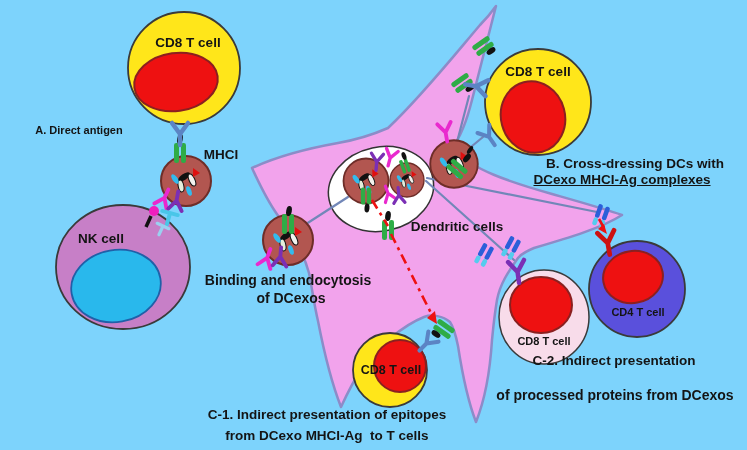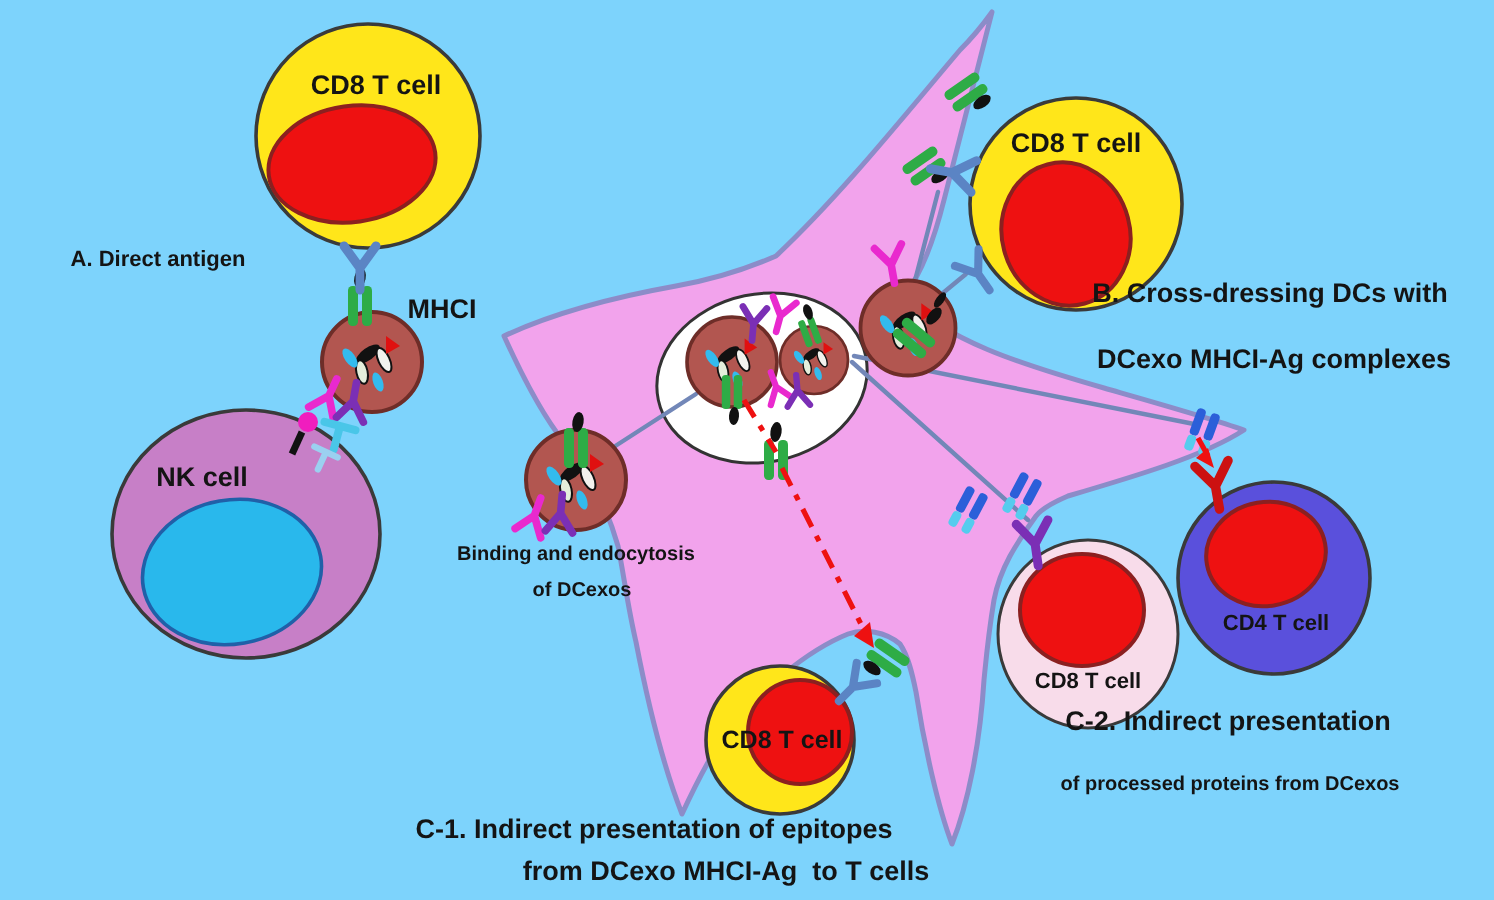--- a/index.html
+++ b/index.html
@@ -1,21 +1,21 @@
 <!DOCTYPE html>
 <html><head>
 <meta charset="utf-8">
 <style>
   html,body{margin:0;padding:0;background:#fff;}
   #fig{position:relative;width:747px;height:450px;background:#7dd3fc;overflow:hidden;
        font-family:"Liberation Sans",sans-serif;}
   #fig svg{position:absolute;left:0;top:0;}
   .lbl{position:absolute;transform:translateX(-50%);font-weight:bold;color:#141414;
        white-space:pre;line-height:1.15;}
-  .s12{font-size:12.5px;} .s13{font-size:11px;} .s135{font-size:13.5px;} .s14{font-size:10px;}
+  .s12{font-size:12.5px;} .s13{font-size:11px;} .s135{font-size:13.5px;} .s14{font-size:14px;}
 </style>
 </head>
 <body>
 
 <div id="fig">
 <svg width="747" height="450" viewBox="0 0 747 450">
   <defs>
     <path id="y" d="M0,15 L0,4 M0,4 L-8,-7 M0,4 L8,-7" fill="none" stroke-width="4.5" stroke-linecap="round"></path>
     <g id="mhc2" fill="#2EAC46">
       <rect x="-6" y="-10" width="5" height="20" rx="2.2"></rect>
@@ -164,23 +164,24 @@
     <polygon points="607,234 598,229 604,224" stroke="none" fill="#EE1111"></polygon>
   </g>
 </svg>
 
 <div class="lbl s135" style="left:188px;top:35px;">CD8 T cell</div>
 <div class="lbl s13" style="left:79px;top:124px;">A. Direct antigen</div>
 <div class="lbl s135" style="left:221px;top:147px;">MHCI</div>
 <div class="lbl s135" style="left:101px;top:231px;">NK cell</div>
 <div class="lbl s14" style="left:288px;top:272px;">Binding and endocytosis</div>
 <div class="lbl s14" style="left:291px;top:290px;">of DCexos</div>
+<div class="lbl s135" style="left:457px;top:219px;">Dendritic cells</div>
 <div class="lbl s135" style="left:538px;top:64px;">CD8 T cell</div>
-<div class="lbl s135" style="left:635px;top:139px;">B. Cross-dressing DCs with</div>
-<div class="lbl s135" style="left:637px;top:172px;">DCexo MHCI-Ag complexes</div>
+<div class="lbl s135" style="left:635px;top:156px;">B. Cross-dressing DCs with</div>
+<div class="lbl s135" style="left:622px;top:172px;text-decoration:underline;">DCexo MHCI-Ag complexes</div>
 <div class="lbl s12" style="left:391px;top:363px;">CD8 T cell</div>
 <div class="lbl s13" style="left:544px;top:335px;">CD8 T cell</div>
 <div class="lbl s13" style="left:638px;top:306px;">CD4 T cell</div>
 <div class="lbl s135" style="left:327px;top:407px;">C-1. Indirect presentation of epitopes</div>
-<div class="lbl s135" style="left:327px;top:428px;margin-left:36px;">from DCexo MHCI-Ag  to T cells</div>
+<div class="lbl s135" style="left:327px;top:428px;">from DCexo MHCI-Ag  to T cells</div>
 <div class="lbl s135" style="left:614px;top:353px;">C-2. Indirect presentation</div>
 <div class="lbl s14" style="left:615px;top:387px;">of processed proteins from DCexos</div>
 </div>
 
 </body></html>

